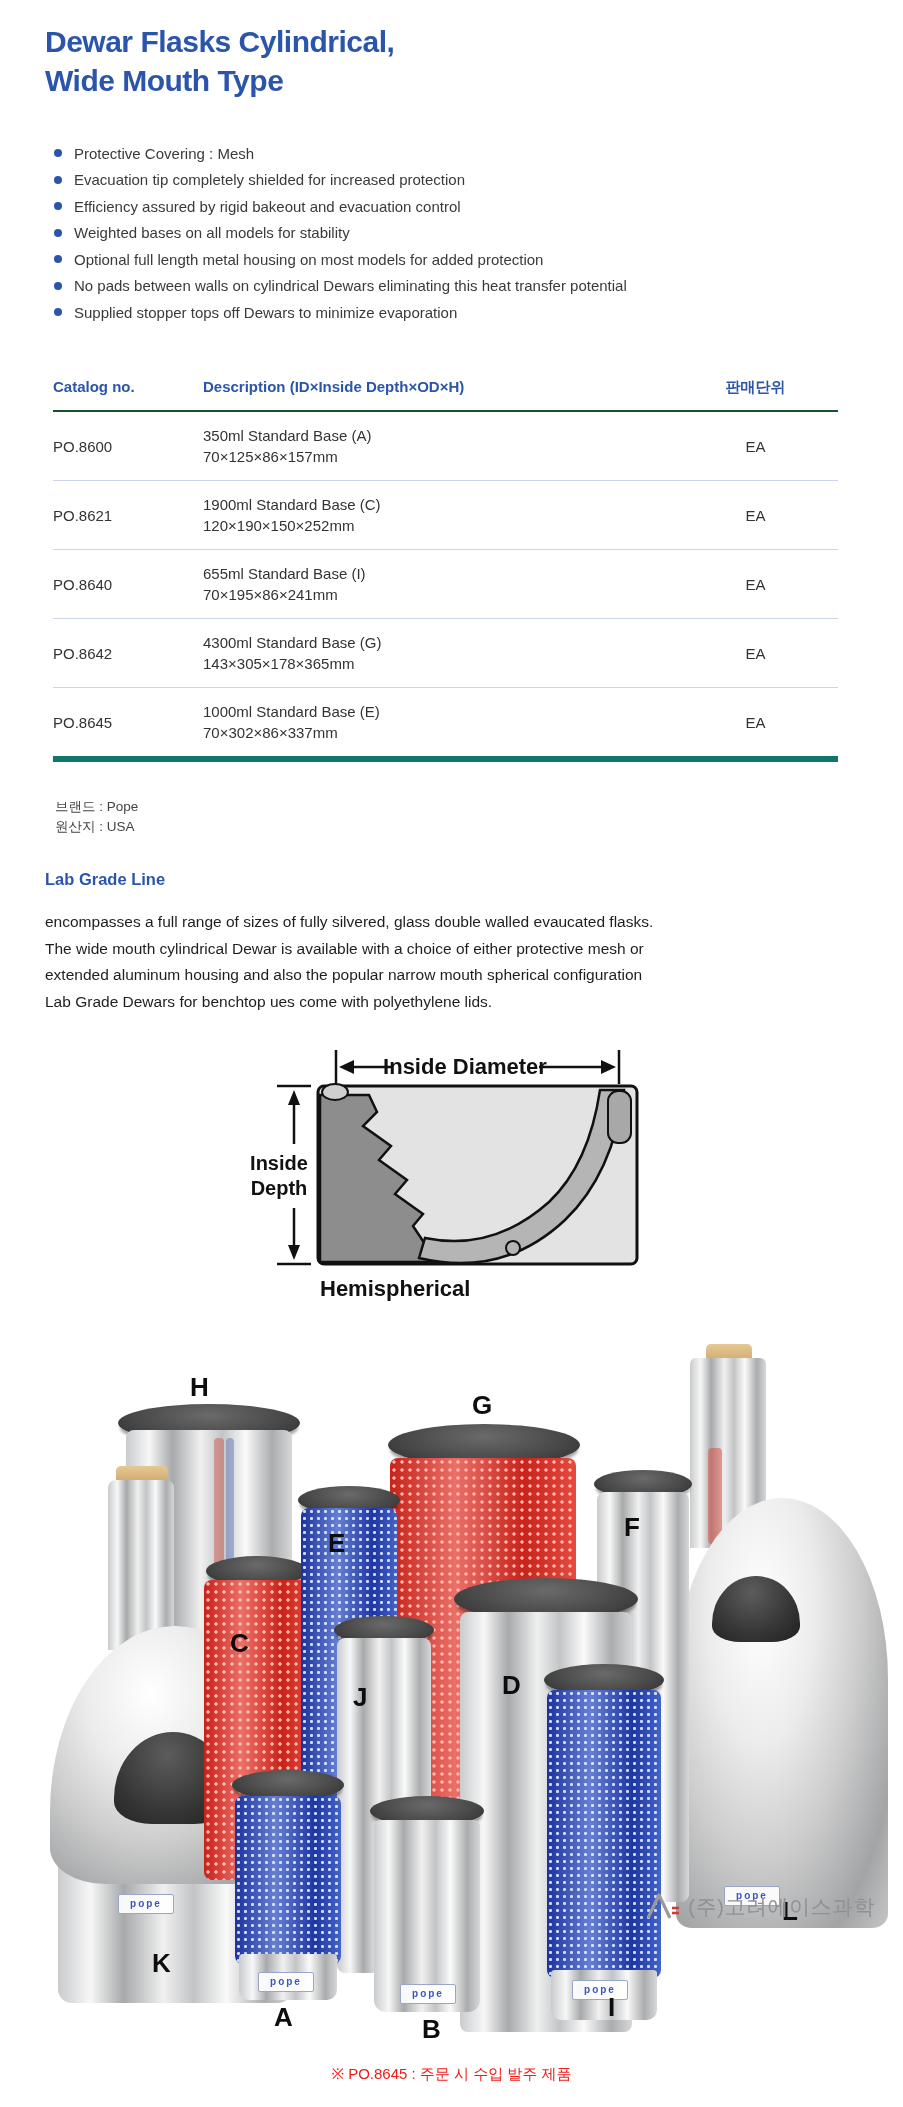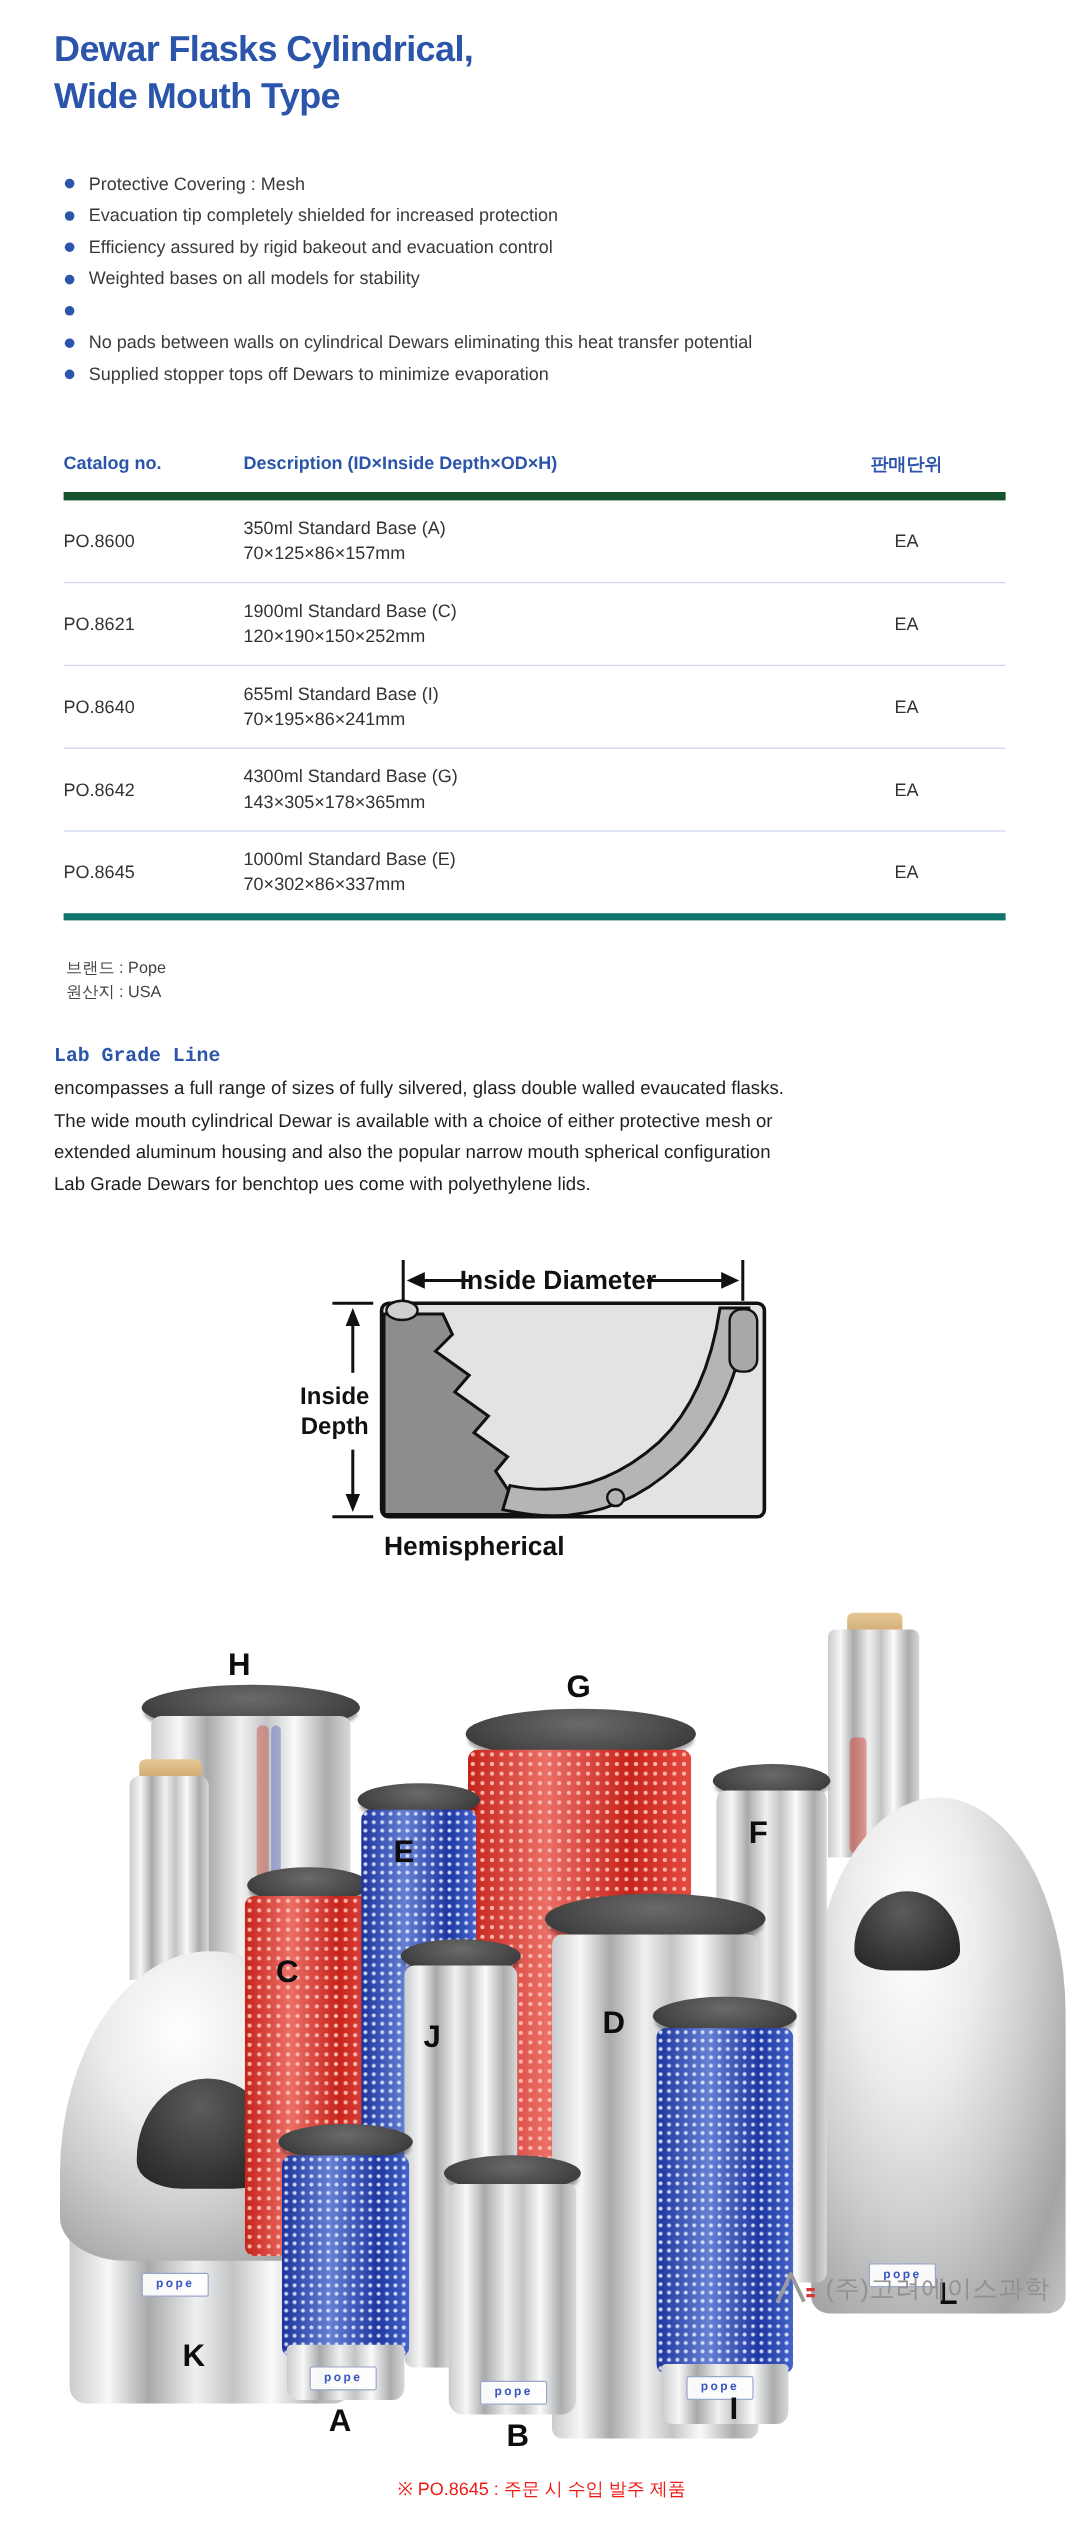--- a/index.html
+++ b/index.html
@@ -11,36 +11,36 @@
          font-weight:bold;color:#2b55ab;letter-spacing:-0.5px;}
 
   
   .features{position:absolute;left:50px;top:136px;margin:4px;padding:0;list-style:none;}
   .features li{display:flex;align-items:center;height:26.5px;font-size:15px;color:#3a3a3a;}
   .features .dot{width:8px;height:8px;border-radius:50%;background:#2b55ab;margin-right:12px;flex:0 0 auto;}
 
   
   .ptable{position:absolute;left:53px;top:372px;width:785px;}
   .t-head{display:grid;grid-template-columns:150px 1fr 165px;padding:6px 0 13px 0;
-          border-bottom:7px solid #14532d;}
+          border-bottom:2px solid #14532d;}
   .th{font-size:15px;font-weight:bold;color:#2b55ab;}
   .t-row{display:grid;grid-template-columns:150px 1fr 165px;align-items:center;
          padding:13px 0;border-bottom:1px solid #ccd4ec;}
   .t-row.last{border-bottom:6px solid #0f766e;}
   .cell-cat{font-size:15px;color:#333;}
   .cell-desc div{font-size:15px;line-height:21px;color:#333;}
   .cell-unit{font-size:15px;color:#333;text-align:center;}
   .c-unit{text-align:center;}
 
   
   .brand-info{position:absolute;left:55px;top:797px;font-size:13.5px;line-height:20px;color:#444;}
 
   
   .labgrade{position:absolute;left:45px;top:870px;width:825px;}
-  .labgrade h3{margin:0 0 6px 0;font-size:16.5px;color:#2b55ab;font-family:Liberation Mono, monospace;}
+  .labgrade h3{margin:0 0 20px 0;font-size:16.5px;color:#2b55ab;}
   .labgrade .pline{font-size:15.5px;line-height:26.5px;color:#1e1e1e;}
 
   
   .diagram{position:absolute;left:193px;top:1044px;}
   .diagram text{font-family:"Liberation Sans", sans-serif;font-weight:bold;fill:#111;}
 
   
   .photo{position:absolute;left:60px;top:1340px;width:843px;height:700px;background:#fff;}
   .photo .pc{position:absolute;}
   .lid{position:absolute;border-radius:50%/50%;
@@ -96,20 +96,21 @@
     <li>
         <span class="dot"></span>
         <span>Efficiency assured by rigid bakeout and evacuation control</span>
       </li>
     <li>
         <span class="dot"></span>
         <span>Weighted bases on all models for stability</span>
       </li>
     <li>
         <span class="dot"></span>
+        <span>Optional full length metal housing on most models for added protection</span>
       </li>
     <li>
         <span class="dot"></span>
         <span>No pads between walls on cylindrical Dewars eliminating this heat transfer potential</span>
       </li>
     <li>
         <span class="dot"></span>
         <span>Supplied stopper tops off Dewars to minimize evaporation</span>
       </li>
   </ul>

